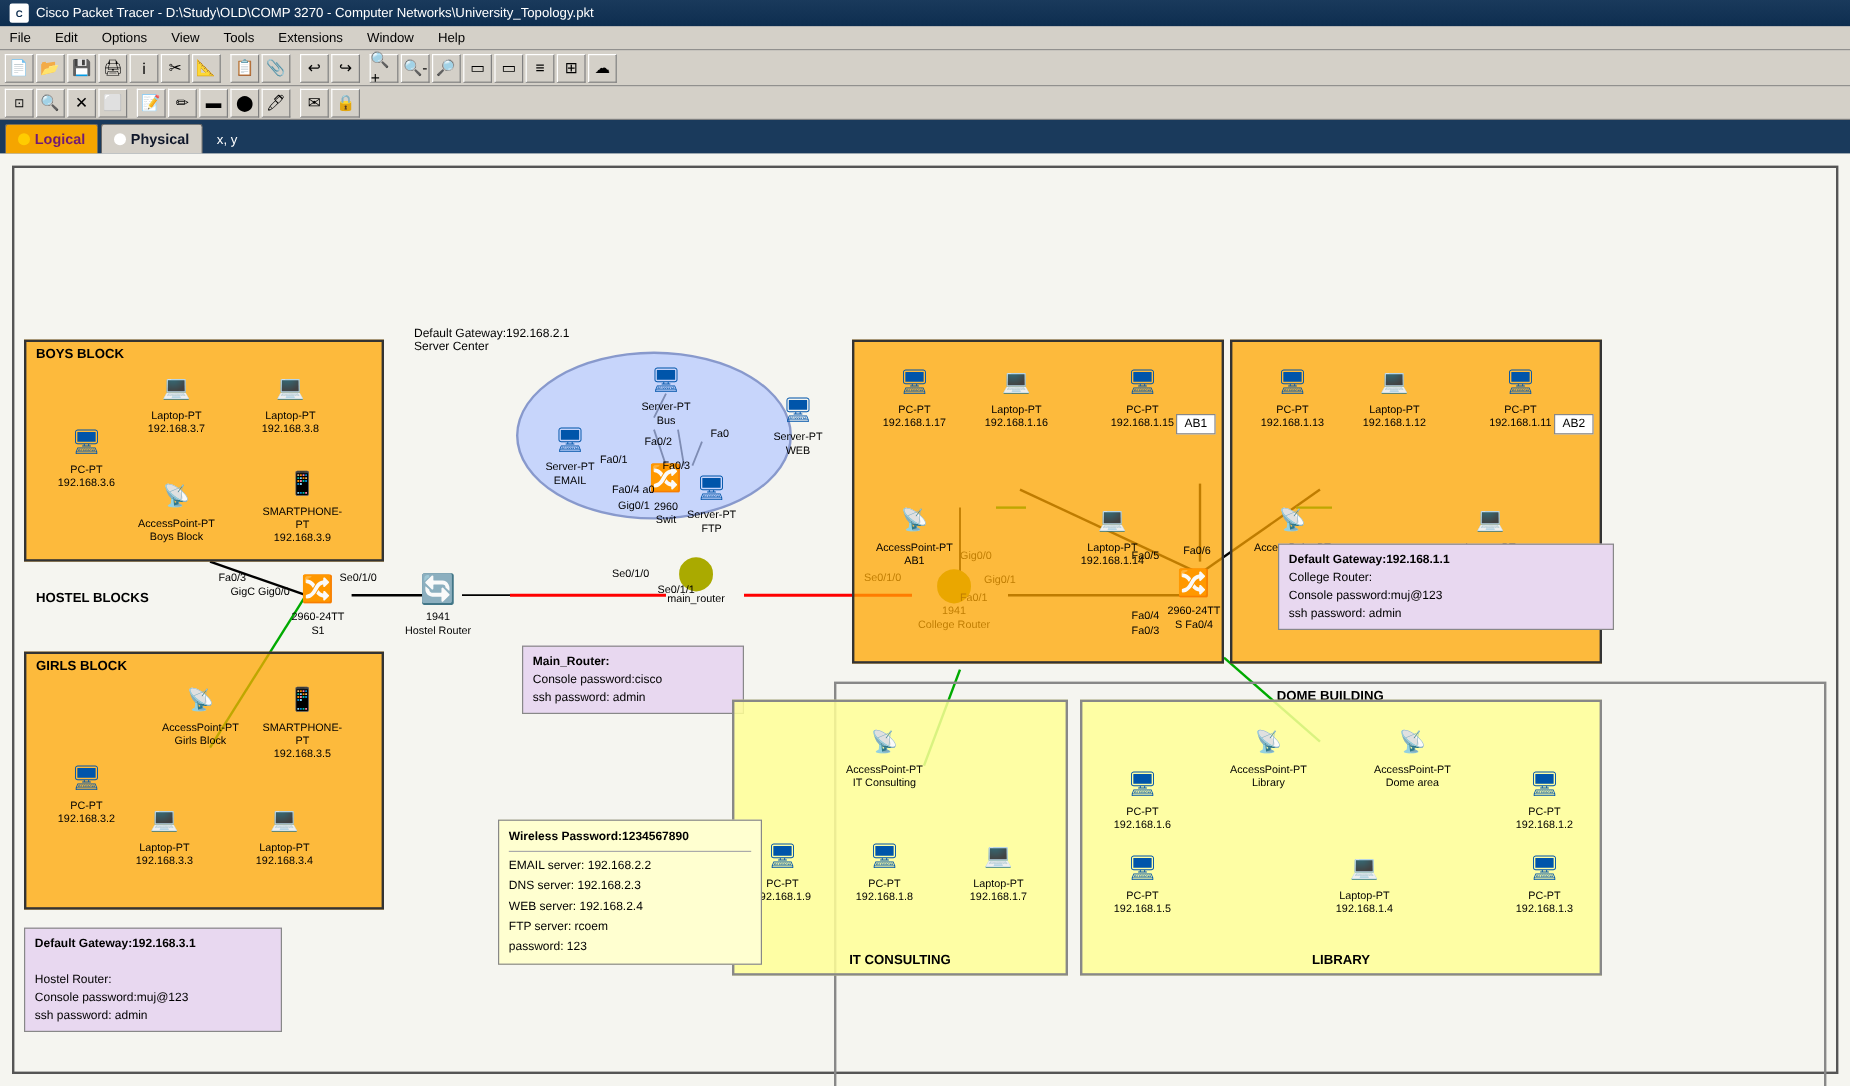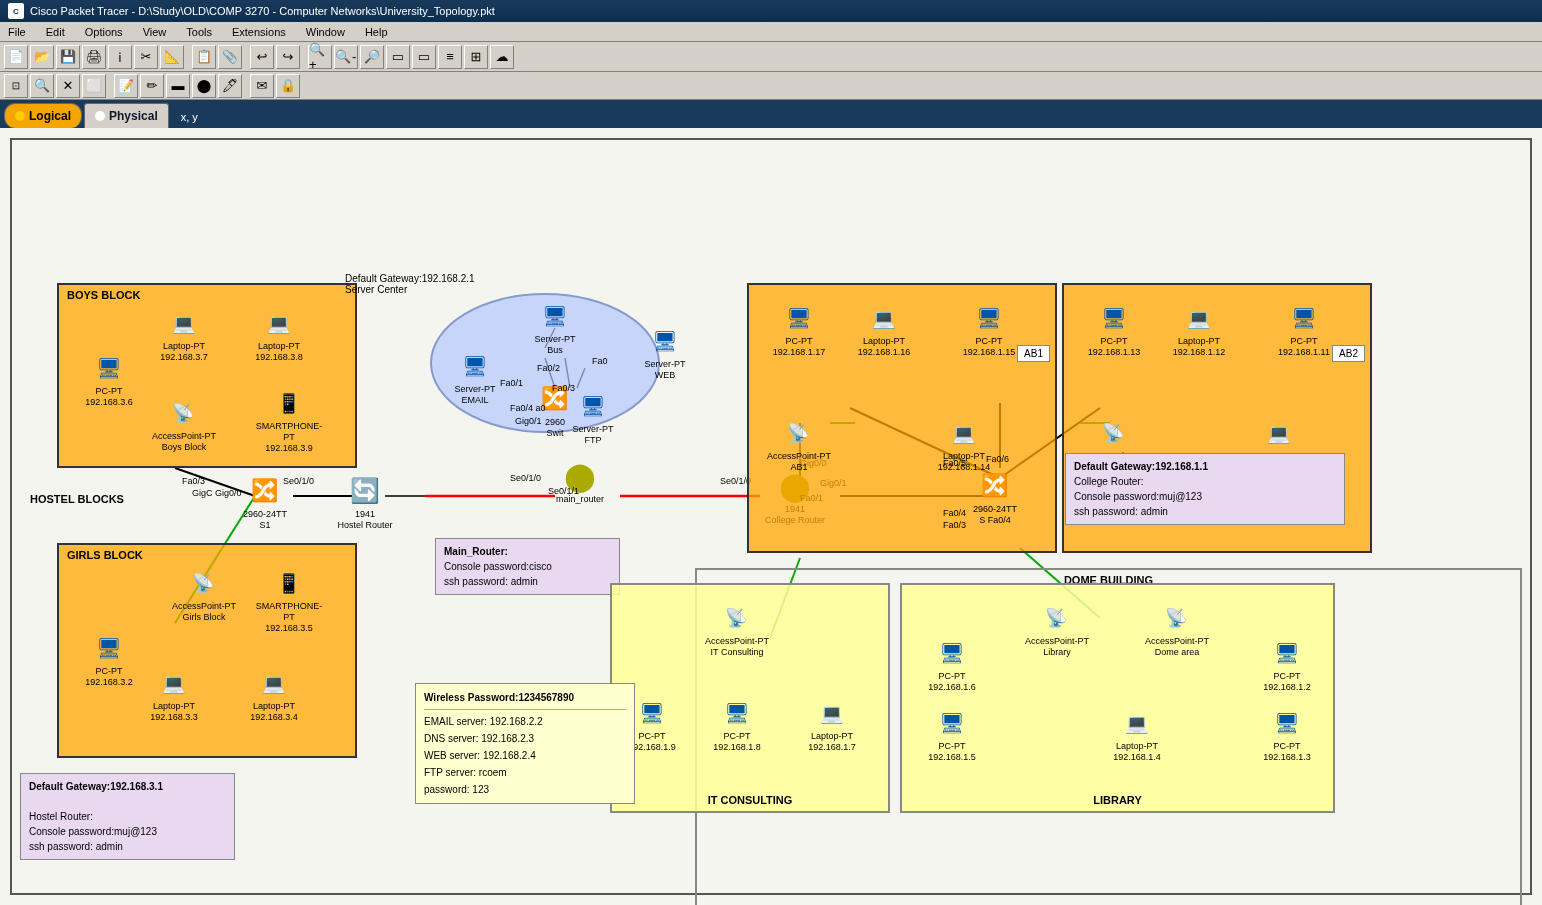--- a/index.html
+++ b/index.html
@@ -79,42 +79,41 @@
       gap: 2px;
     }
     .mode-tab {
       display: flex; align-items: center; gap: 4px;
       padding: 2px 10px;
       cursor: pointer;
       font-size: 12px; font-weight: bold;
       border-radius: 3px 3px 0 0;
       border: 1px solid #666; border-bottom: none;
     }
-    .mode-tab.active { background: #f5a500; color: #000000; border-radius: 11px; }
+    .mode-tab.active { background: #f5a500; color: #701a75; }
     .mode-tab.inactive { background: #d4d0c8; color: #0f172a; }
     .mode-tab .dot { width: 10px; height: 10px; border-radius: 50%; }
     .dot-yellow { background: #ffcc00; }
     .dot-white { background: #fff; }
     #coords { color: #fff; font-size: 11px; margin-left: 10px; line-height: 28px; }
 
     
     #main-canvas {
       position: relative;
       background: #f5f5f0;
       width: 1542px;
       height: calc(905px - 22px - 20px - 30px - 28px - 28px);
       overflow: hidden;
     }
 
     
     .block {
       position: absolute;
       border: 2px solid #333;
       background: rgba(255,165,0,0.75);
-      margin-left: 37px;
     }
     .block-label {
       position: absolute;
       font-size: 11px;
       font-weight: bold;
       color: #000;
       background: transparent;
     }
 
     

